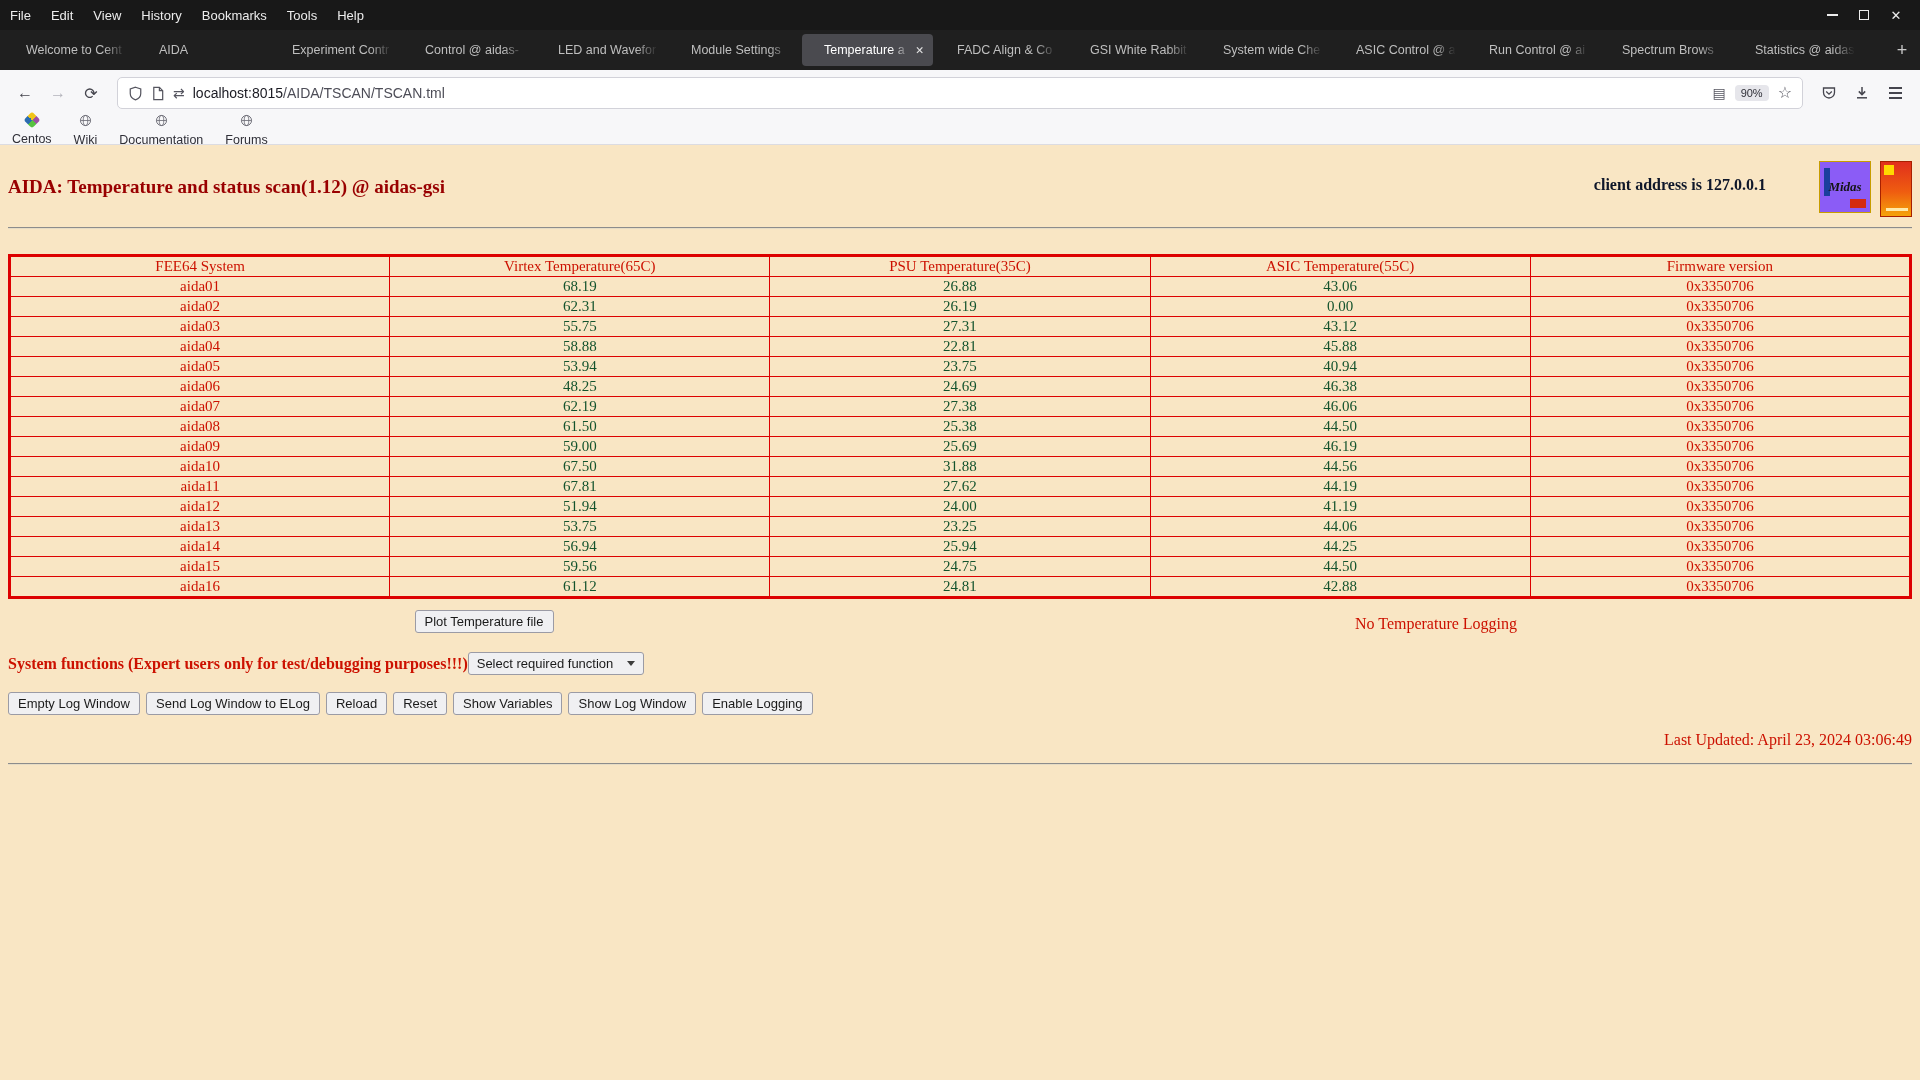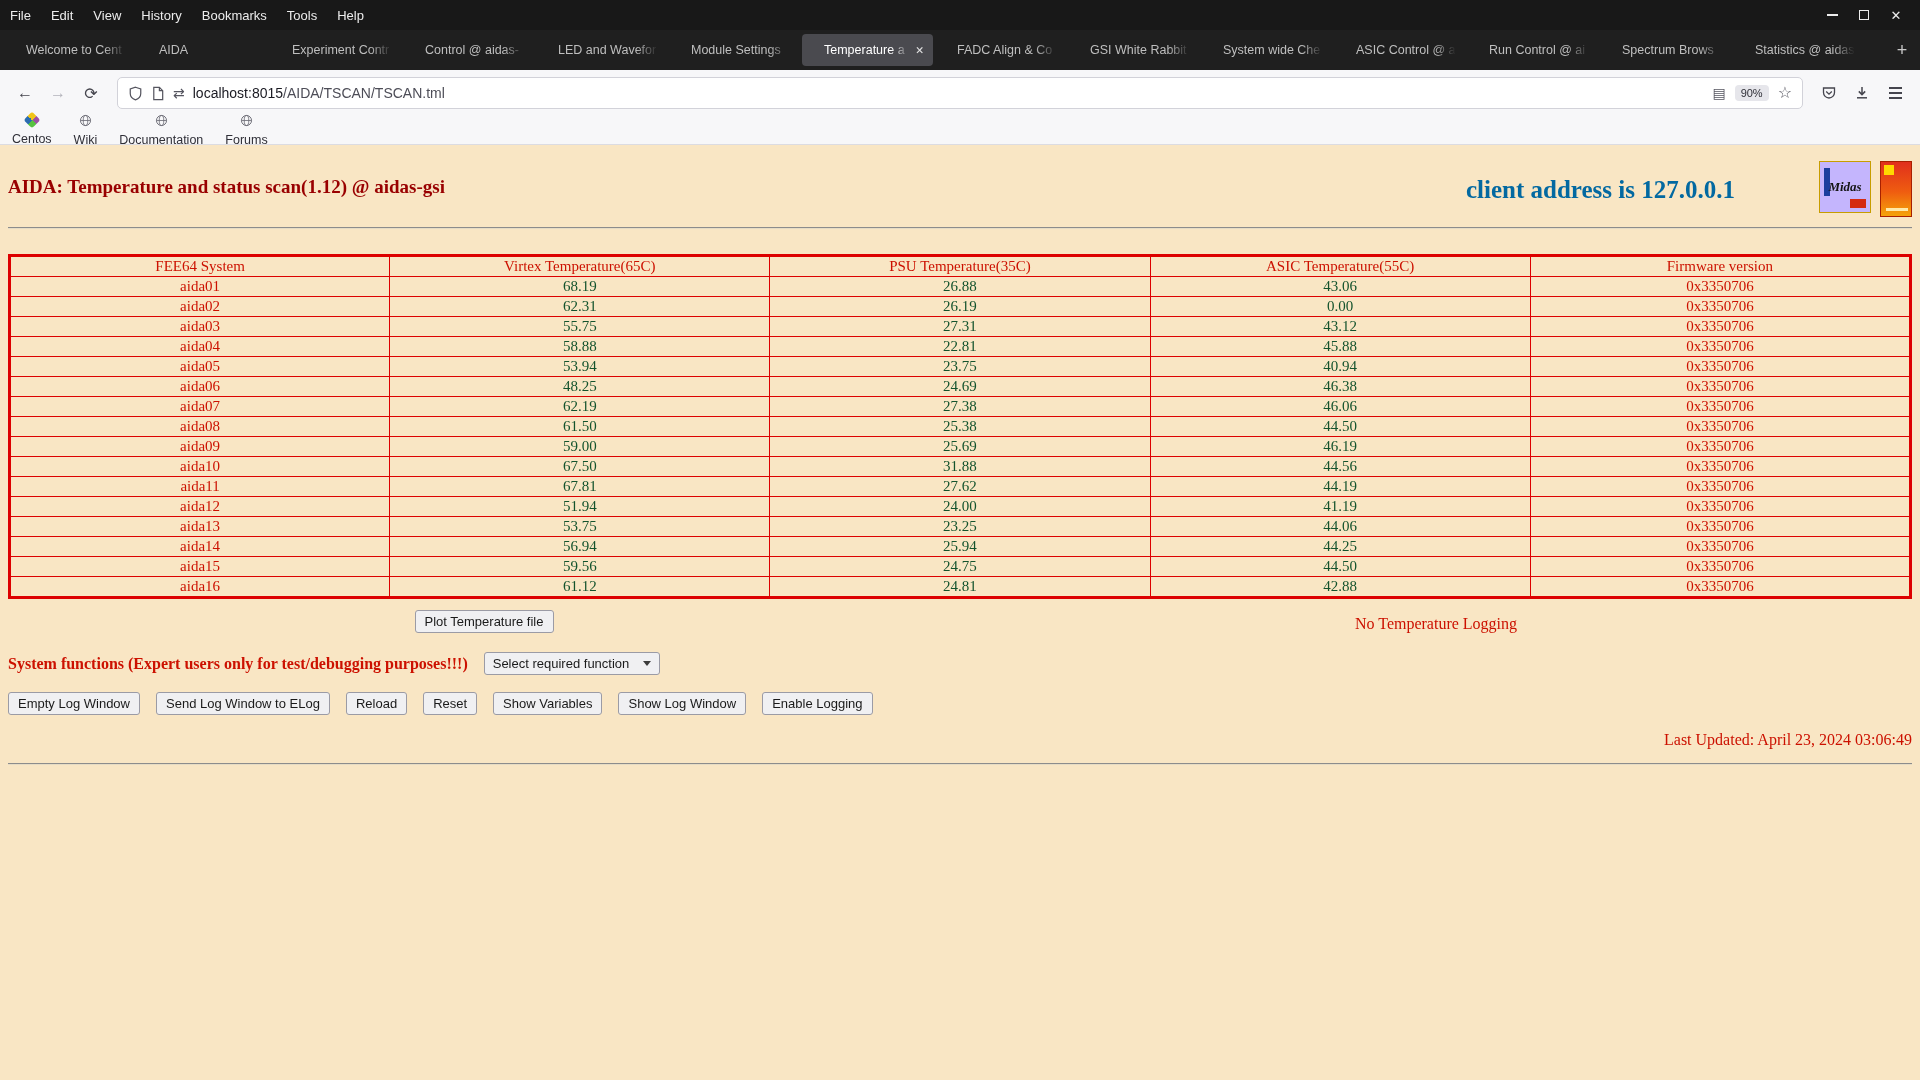--- a/index.html
+++ b/index.html
@@ -38,23 +38,23 @@
   .bookmarksbar { height:29px; background:#f7f7f9; border-bottom:1px solid #dcdce2; display:flex; align-items:center; padding:0 12px; gap:22px; font-size:12.5px; color:#2f2f37; }
   .bookmark { display:flex; align-items:center; gap:6px;flex-direction:column; }
   .centos-dot { width:12px; height:12px; border-radius:3px; transform:rotate(45deg);
     background:conic-gradient(#9e50a5 0 25%, #58c142 0 50%, #2b6cb0 0 75%, #f0c419 0); }
   .globe { width:13px; height:13px; display:block; }
 
   
   .page { padding:16px 8px 0; font-family:"Liberation Serif",serif; }
   .page-header { display:flex; align-items:flex-start; }
   .page-title { font-size:19px; font-weight:bold; color:#990000; margin-top:15px; }
-  .client-address { margin-left:auto; margin-right:84px; font-size:25px; font-weight:bold; color:#0369a1; margin-top:15px; }
+  .client-address { margin-left:auto; margin-right:53px; font-size:16px; font-weight:bold; color:#0f172a; margin-top:15px; }
   .logos { display:flex; gap:9px; align-items:flex-start; }
-  .logo-midas { width:52px; height:52px; background:#c4b5fd; border:1px solid #c79d00; position:relative; display:flex; align-items:center; justify-content:center; }
+  .logo-midas { width:52px; height:52px; background:#8b5cf6; border:1px solid #c79d00; position:relative; display:flex; align-items:center; justify-content:center; }
   .midas-blue { position:absolute; left:4px; top:6px; width:6px; height:28px; background:#1b3f9e; }
   .midas-red { position:absolute; right:4px; bottom:4px; width:16px; height:9px; background:#d42a10; }
   .midas-text { font-family:"Liberation Serif",serif; font-style:italic; font-weight:bold; font-size:13px; color:#141414; position:relative; z-index:1; }
   .logo-exp { width:32px; height:56px; border:1px solid #a82000; background:linear-gradient(180deg,#e0301c 0%,#ef5c10 55%,#f5a309 100%); position:relative; }
   .logo-exp::before { content:""; position:absolute; top:3px; left:3px; width:10px; height:10px; background:#ffd900; }
   .logo-exp::after { content:""; position:absolute; bottom:5px; left:5px; width:22px; height:3px; background:#ffe9a8; }
 
   .rule { border:0; height:2px; margin:10px 0 0; border-top:1px solid #8c8c8c; border-bottom:1px solid #e7dcc4; }
 
   .temp-table { width:100%; border-collapse:collapse; border:3px solid #dd0000; margin-top:25px; }
@@ -62,24 +62,24 @@
   .c-red { color:#cc1100; }
   .c-green { color:#14532d; }
 
   .action-row { display:flex; margin-top:11px; align-items:flex-end; }
   .action-half { width:50%; display:flex; justify-content:center; align-items:center; }
   .std-btn { font-family:"Liberation Sans",sans-serif; font-size:13px; color:#1a1a1a; background:#f0f0f2; border:1px solid #9b9ba5; border-radius:3px; padding:3px 9px; white-space:nowrap; }
   .logging-status { color:#cc1100; font-size:16px; }
 
   .sysfunc-row { display:flex; align-items:center; margin-top:19px; }
   .sysfunc-label { color:#cc1100; font-size:16px; font-weight:bold; }
-  .fake-select { margin-left:16px; background:#f0f0f2; border:1px solid #9b9ba5; border-radius:3px; font-family:"Liberation Sans",sans-serif; font-size:13px; color:#1a1a1a; height:23px; display:flex; align-items:center; gap:14px; padding:0 8px; }
+  .fake-select { margin-left:0; background:#f0f0f2; border:1px solid #9b9ba5; border-radius:3px; font-family:"Liberation Sans",sans-serif; font-size:13px; color:#1a1a1a; height:23px; display:flex; align-items:center; gap:14px; padding:0 8px; }
   .select-arrow { width:0; height:0; border-left:4px solid transparent; border-right:4px solid transparent; border-top:5px solid #3c3c3c; }
 
-  .btn-row { display:flex; gap:16px; margin-top:17px; }
+  .btn-row { display:flex; gap:6px; margin-top:17px; }
   .last-updated { text-align:right; color:#cc1100; font-size:16px; margin-top:16px; }
   .rule2 { margin-top:14px; }
 </style>
 </head>
 <body>
 
 <div class="menubar">
   <div style="display:flex;">
       <div class="menu-item">File</div>
       <div class="menu-item">Edit</div>

